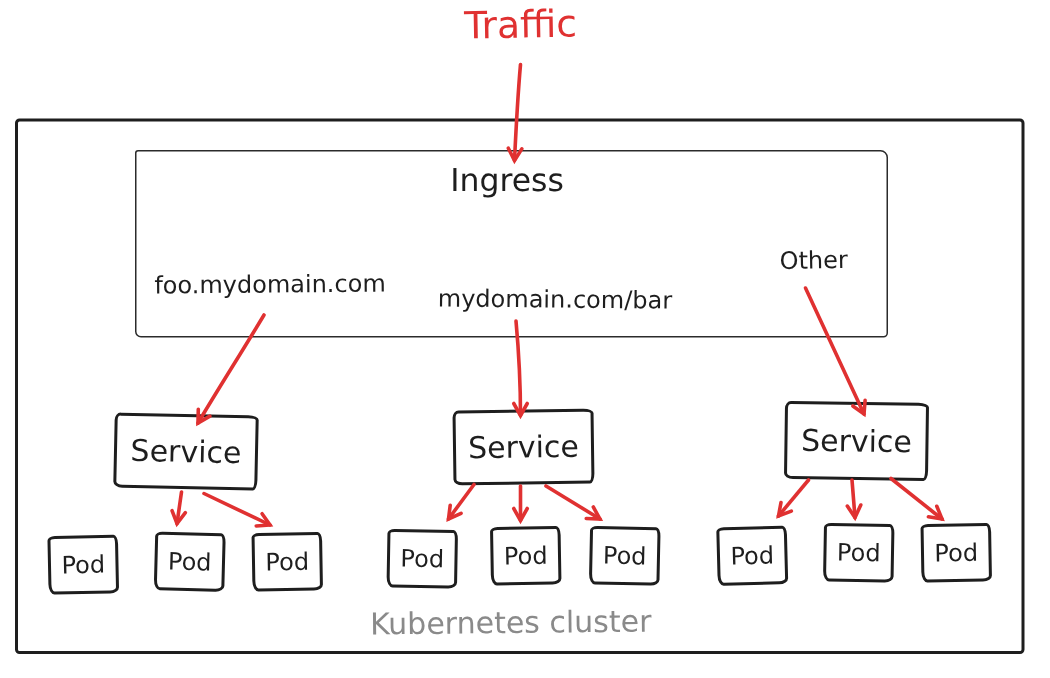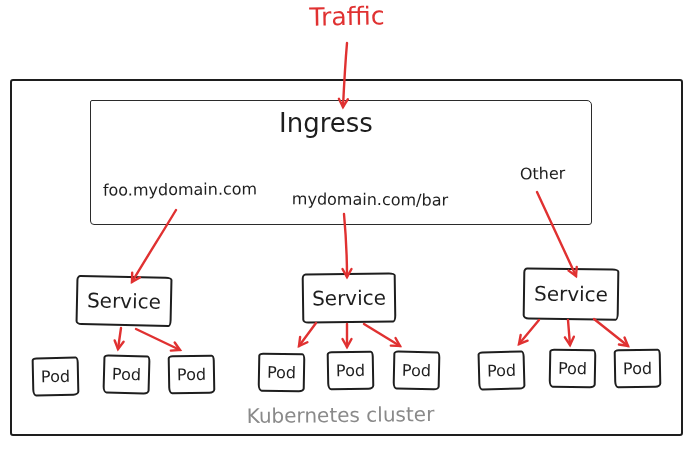--- a/index.html
+++ b/index.html
@@ -40,22 +40,22 @@
     white-space: nowrap;
     color: #1e1e1e;
   }
   .traffic-label {
     left: 287px; top: 2px; width: 120px;
     font-size: 25px;
     color: #e03131;
     transform: rotate(-1deg);
   }
   .ingress-title {
-    left: 91px; top: 108px; width: 470px;
-    font-size: 26px;
+    left: 103px; top: 108px; width: 470px;
+    font-size: 21px;
   }
   .rule-foo  { left: 100px; top: 180px; width: 160px; font-size: 16px; transform: rotate(-0.5deg); }
   .rule-bar  { left: 290px; top: 190px; width: 160px; font-size: 16px; transform: rotate(0.5deg); }
   .rule-other{ left: 505px; top: 164px; width: 75px;  font-size: 16px; transform: rotate(-1deg); }
   .service-box {
     display: flex;
     align-items: center;
     justify-content: center;
     font-size: 20px;
     border-radius: 4px 7px 3px 6px / 5px 3px 7px 4px;

